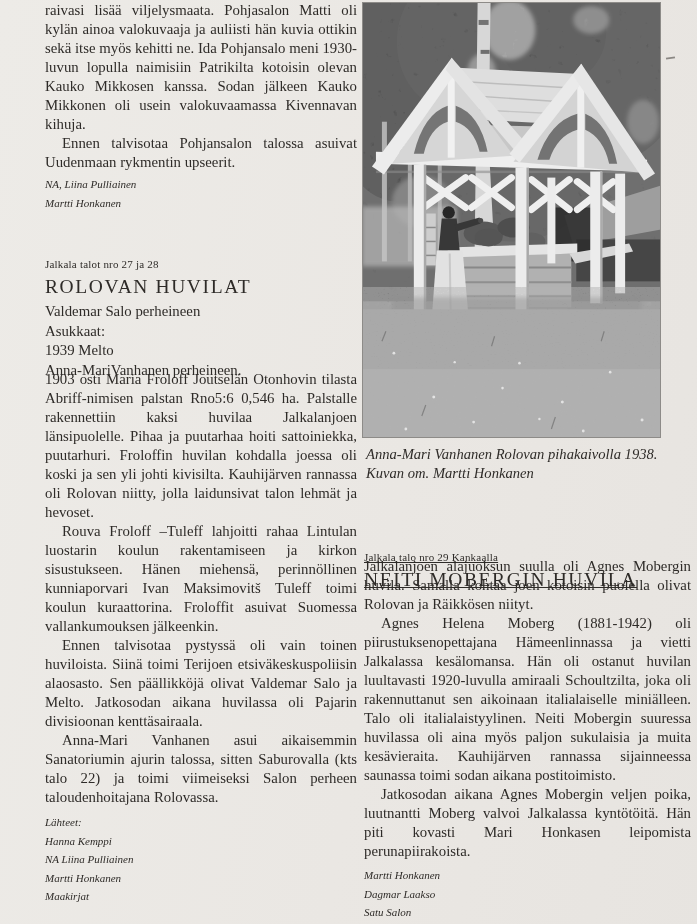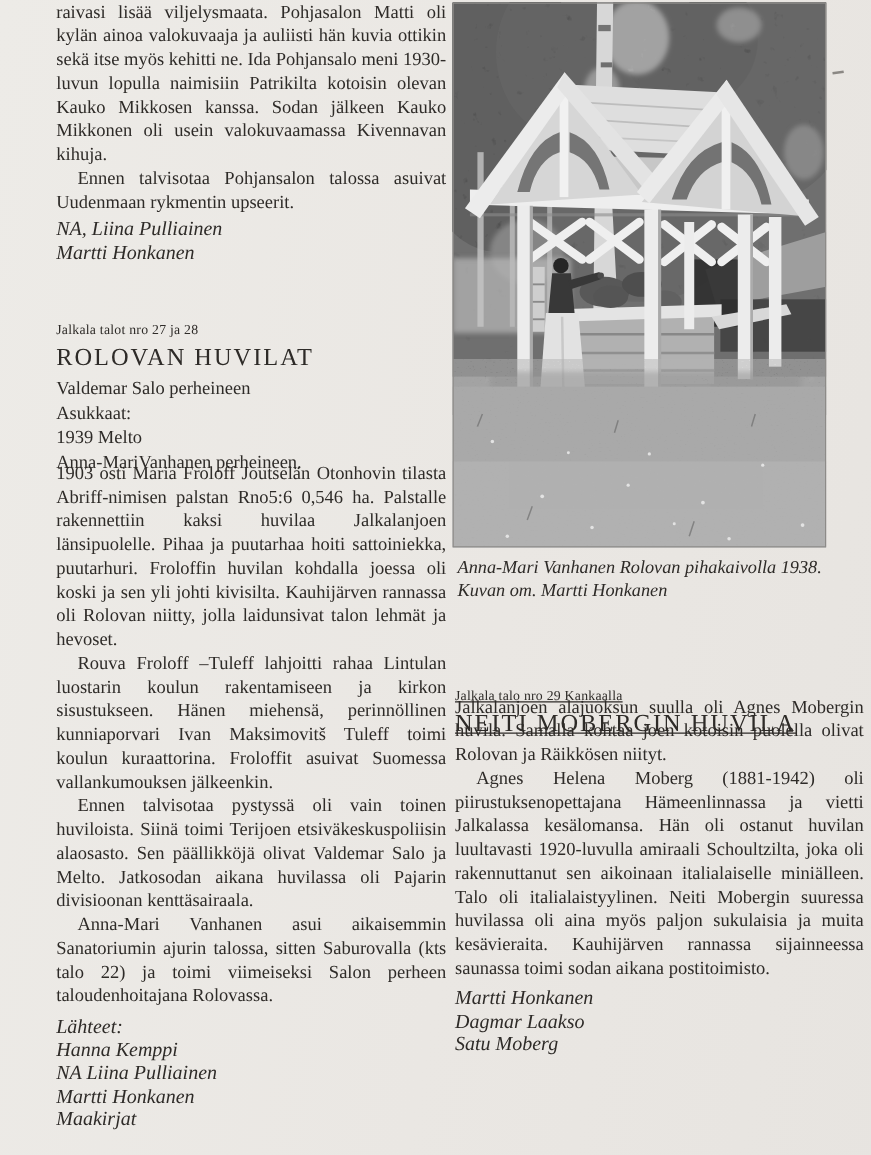--- a/index.html
+++ b/index.html
@@ -6,21 +6,21 @@
   .page{
     position:relative;width:697px;height:924px;overflow:hidden;
     background:linear-gradient(100deg,#edebe7 0%,#eae7e3 55%,#e7e4e0 100%);
     font-family:"Liberation Serif","DejaVu Serif",serif;
     color:#2e2b28;
     padding-left:26px;
   }
   .para{font-size:14.8px;line-height:19px;text-align:justify;margin:0;hyphens:auto;}
   .indent{text-indent:17px;}
   .line{font-size:14.8px;line-height:19.5px;}
-  .source-line{font-style:italic;font-size:16px;line-height:18.6px;}
+  .source-line{font-style:italic;font-size:11px;line-height:18.6px;}
   .caption-line{font-style:italic;font-size:14.6px;line-height:19px;}
   .kicker{font-size:11px;line-height:19px;letter-spacing:.2px;}
   .title{font-size:19.5px;letter-spacing:1.6px;line-height:25px;font-weight:400;}
   .lc-top{position:absolute;left:45px;top:1px;width:312px;}
   .lc-sources-top{margin-top:10px;}
   .lc-section{position:absolute;left:45px;top:255px;width:312px;}
   .lc-residents{position:absolute;left:45px;top:302px;width:312px;}
   .lc-body{position:absolute;left:45px;top:370px;width:312px;}
   .lc-sources{margin-top:6px;}
   .rc-photo{position:absolute;left:362px;top:2px;width:299px;height:436px;}
@@ -237,21 +237,22 @@
 
   <div class="rc-section">
     <div class="kicker">Jalkala talo nro 29 Kankaalla</div>
     <div class="title">NEITI MOBERGIN HUVILA</div>
   </div>
 
   <div class="rc-body">
     <div>
         <div class="para">Jalkalanjoen alajuoksun suulla oli Agnes Mobergin huvila. Samalla kohtaa joen kotoisin puolella olivat Rolovan ja Räikkösen niityt.</div>
         <div class="para indent">Agnes Helena Moberg (1881-1942) oli piirustuksenopettajana Hämeenlinnassa ja vietti Jalkalassa kesälomansa. Hän oli ostanut huvilan luultavasti 1920-luvulla amiraali Schoultzilta, joka oli rakennuttanut sen aikoinaan italialaiselle miniälleen. Talo oli italialaistyylinen. Neiti Mobergin suuressa huvilassa oli aina myös paljon sukulaisia ja muita kesävieraita. Kauhijärven rannassa sijainneessa saunassa toimi sodan aikana postitoimisto.</div>
+        <div class="para indent">Jatkosodan aikana Agnes Mobergin veljen poika, luutnantti Moberg valvoi Jalkalassa kyntötöitä. Hän piti kovasti Mari Honkasen leipomista perunapiirakoista.</div>
       </div>
     <div class="rc-sources">
         <div class="source-line">Martti Honkanen</div>
         <div class="source-line">Dagmar Laakso</div>
-        <div class="source-line">Satu Moberg</div>
+        <div class="source-line">Satu Salon</div>
       </div>
   </div>
 
 </div>
 
 </body></html>

